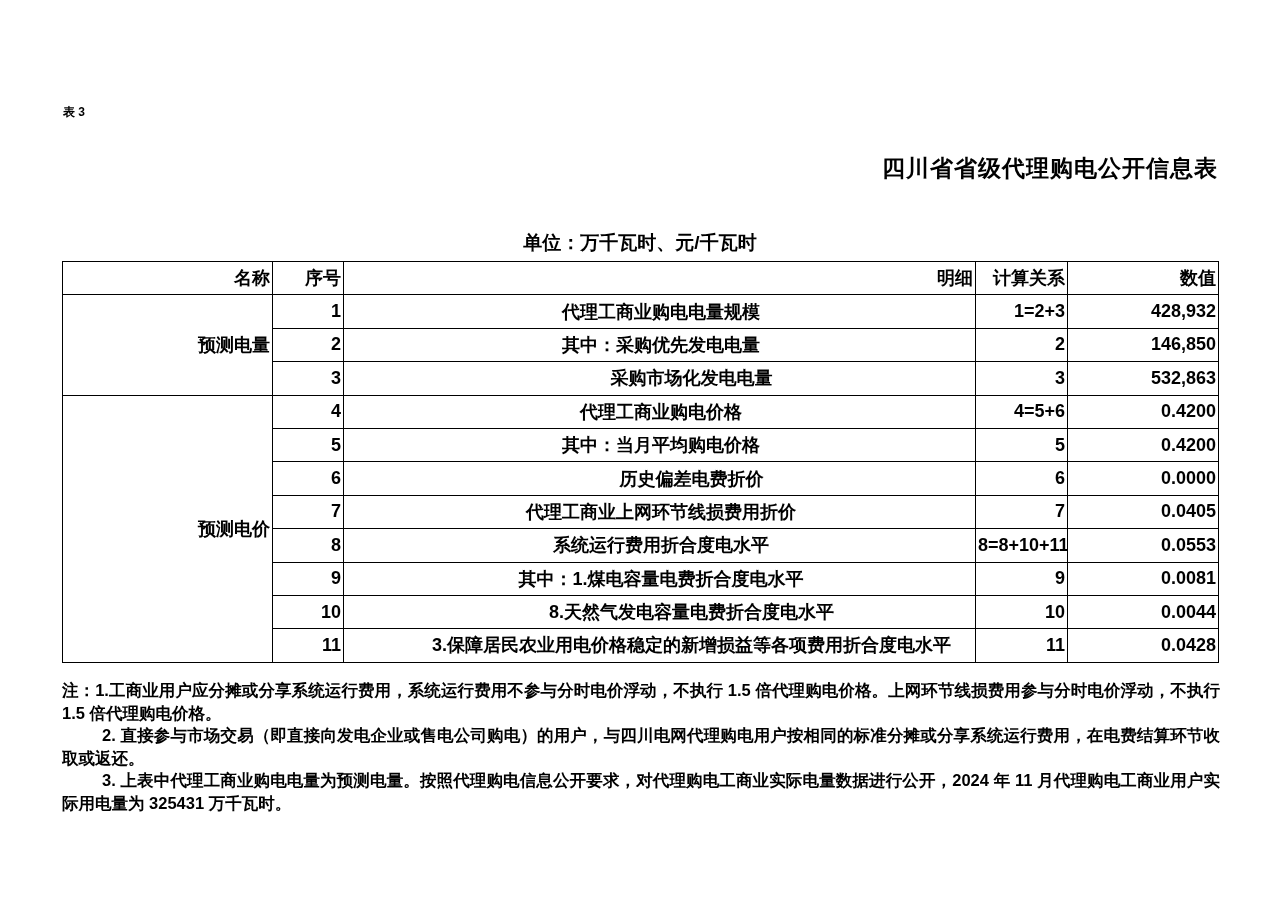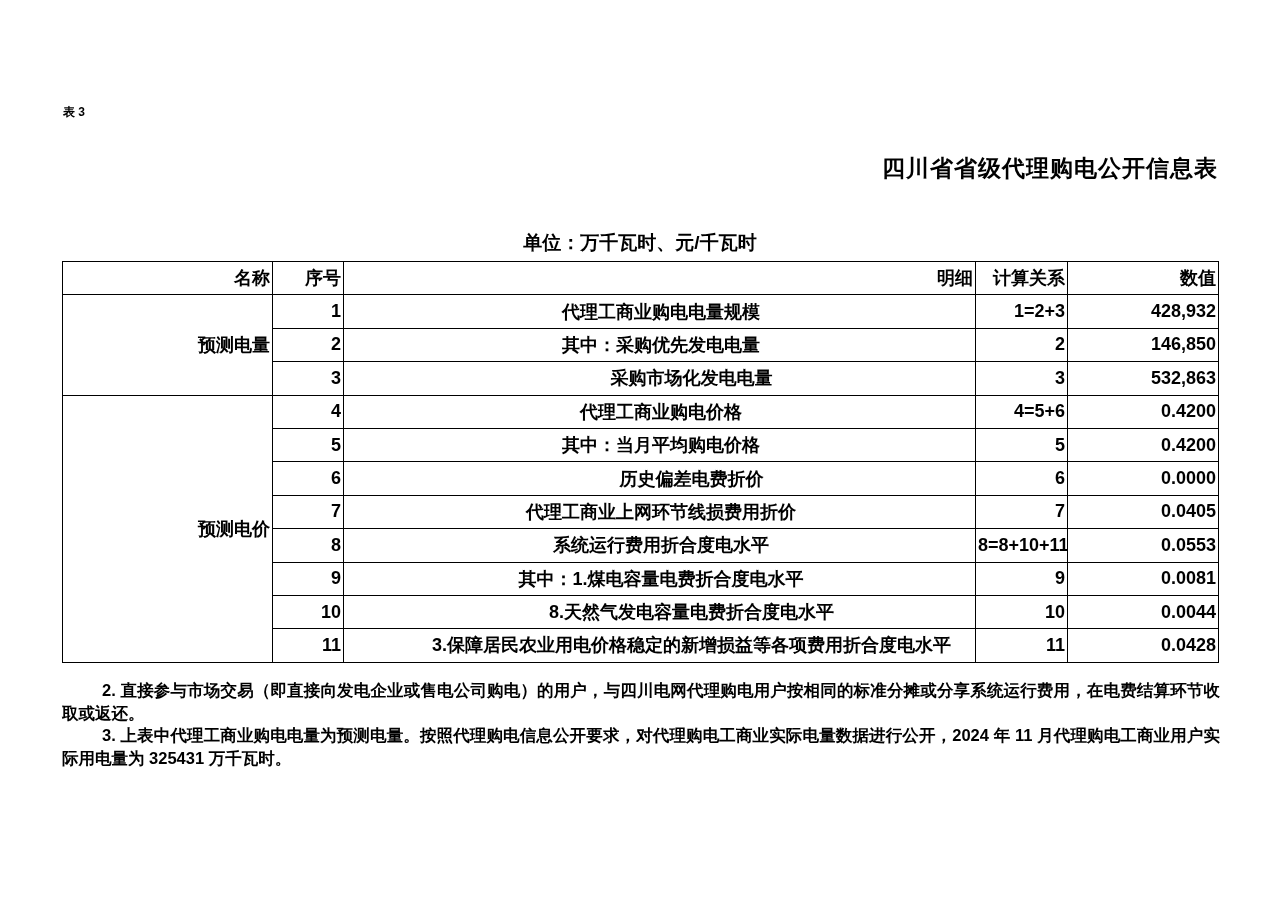--- a/index.html
+++ b/index.html
@@ -187,17 +187,18 @@
       <tr>
         <td>11</td>
         <td class="detail-cell indent">3.保障居民农业用电价格稳定的新增损益等各项费用折合度电水平</td>
         <td>11</td>
         <td>0.0428</td>
       </tr>
     </tbody>
   </table>
 
   <div class="notes">
+    <p class="note-first">注：1.工商业用户应分摊或分享系统运行费用，系统运行费用不参与分时电价浮动，不执行 1.5 倍代理购电价格。上网环节线损费用参与分时电价浮动，不执行 1.5 倍代理购电价格。</p>
     <p class="note-indent">2. 直接参与市场交易（即直接向发电企业或售电公司购电）的用户，与四川电网代理购电用户按相同的标准分摊或分享系统运行费用，在电费结算环节收取或返还。</p>
     <p class="note-indent">3. 上表中代理工商业购电电量为预测电量。按照代理购电信息公开要求，对代理购电工商业实际电量数据进行公开，2024 年 11 月代理购电工商业用户实际用电量为 325431 万千瓦时。</p>
   </div>
 
 </div>
 
 </body></html>

